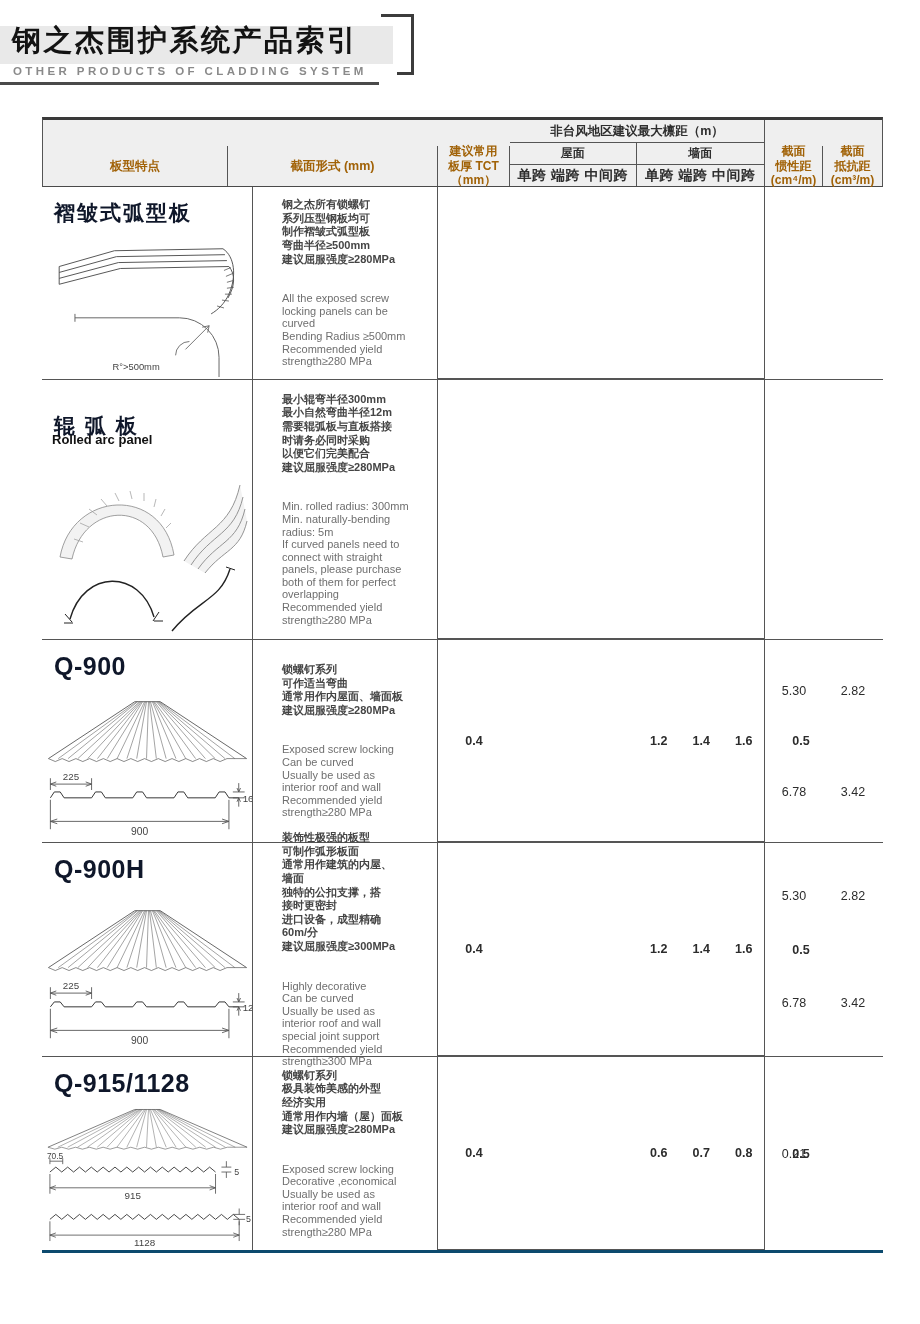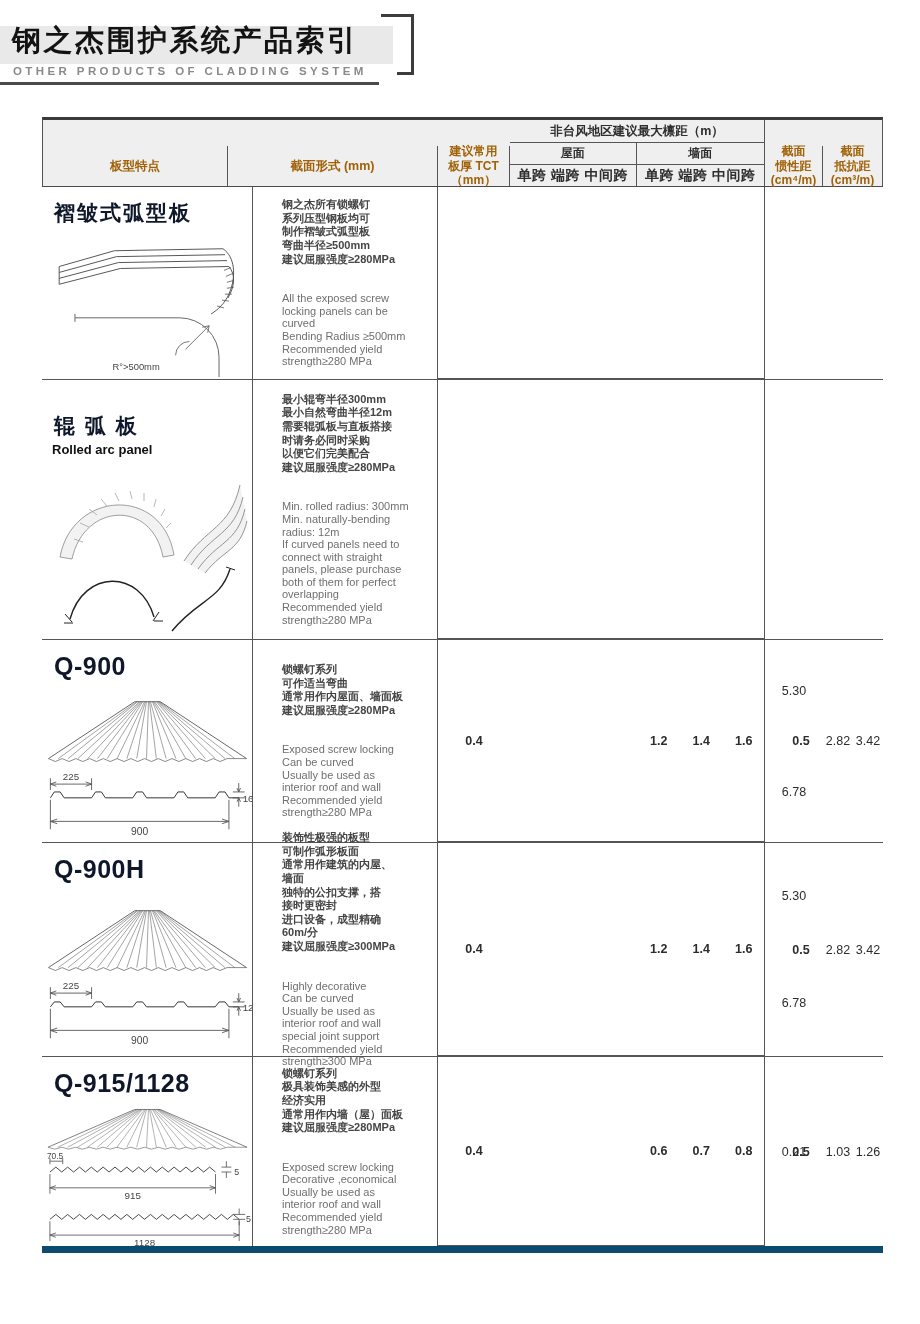--- a/index.html
+++ b/index.html
@@ -34,34 +34,34 @@
   .tg2 { height:22px; display:flex; border-bottom:1px solid #555; }
   .tg3 { flex:1; display:flex; }
   .tgcell { display:flex; align-items:center; justify-content:center; font-size:12px; font-weight:bold; }
   .tgc-roof { width:127px; border-right:1px solid #555; }
   .tgc-wall { width:128px; }
   .tg3 .tgcell { font-size:14px; letter-spacing:0.5px; }
   .th5 { width:58px; font-size:11px; line-height:13.5px; }
   .th6 { width:59px; font-size:11px; line-height:13.5px; border-right:none; }
 
   .prow { display:flex; border-bottom:1px solid #555; position:relative; }
-  .prow.last { border-bottom:7px solid #0c4a6e; }
+  .prow.last { border-bottom:3px solid #0c4a6e; }
   .c1 { width:211px; border-right:1px solid #555; position:relative; }
   .c2 { width:185px; border-right:1px solid #555; padding:10px 8px 10px 29px;
     display:flex; flex-direction:column; justify-content:center; gap:26px; }
   .fcn { white-space:pre-line; font-size:11px; line-height:13.6px; color:#454545; font-weight:600; }
   .fen { white-space:pre-line; font-size:11px; line-height:12.6px; color:#6f6f6f; }
   .cdata { width:327px; border-right:1px solid #555; display:flex; flex-direction:row;font-weight:bold; }
   .srow { flex:1; display:flex; align-items:center; }
   .srow.first { border-bottom:1px solid #555; }
   .sv { text-align:center; font-size:12.5px; color:#2c2c2c; }
   .sv.tct { width:72px; }
   .sv.sp { width:42.5px; }
   .c5 { width:58px; display:flex; flex-direction:column; }
-  .c6 { width:60px; display:flex; flex-direction:row;text-align:center; }
+  .c6 { width:60px; display:flex; flex-direction:column;text-align:center; }
   .hv { flex:1; display:flex; align-items:center; justify-content:center; font-size:12.5px; color:#2c2c2c; }
 
   .pname { position:absolute; left:12px; top:12px; font-size:25px; font-weight:700;
     letter-spacing:0.5px; color:#0f172a; white-space:nowrap; }
   .pname.cnbig { font-size:21px; letter-spacing:2px; }
   .pname-en { position:absolute; left:10px; font-size:13px; font-weight:bold; color:#111; }
   .dsvg { position:absolute; left:2px; }
   svg text { font-family:"Liberation Sans","DejaVu Sans",sans-serif; fill:#444; }
 </style>
 </head>
@@ -158,21 +158,21 @@
     </div>
     <div class="c6">
       <div class="hv"></div>
       <div class="hv"></div>
     </div>
   </div>
 
   <div class="prow" style="height:260px">
     <div class="c1">
       <div class="pname cnbig" style="top:32px">辊 弧 板</div>
-      <div class="pname-en" style="top:62px">Rolled arc panel</div>
+      <div class="pname-en" style="top:52px">Rolled arc panel</div>
       <svg class="dsvg" style="top:86px" width="205" height="170" viewBox="0 0 205 168">
         <path d="M16,90 C28,24 118,18 130,88 L119,90 C108,32 40,36 28,92 Z" fill="#f2f2f2" stroke="#888" stroke-width="0.8"></path>
         <g stroke="#999" stroke-width="0.7" fill="none">
           <path d="M30,72L39,75 M36,56L45,60 M45,42L53,48 M57,32L63,39 M71,26L75,34 M86,24L88,32 M100,26L100,34 M112,32L110,40 M121,42L117,49 M127,56L122,61"></path>
         </g>
         <path d="M140,94 C162,60 186,62 196,18 L203,54 C196,84 180,82 161,106 Z" fill="#f2f2f2" stroke="none"></path>
         <g stroke="#888" stroke-width="0.9" fill="none">
           <path d="M140,94 C162,60 186,62 196,18"></path>
           <path d="M147,98 C168,66 190,68 199,30"></path>
           <path d="M154,102 C174,74 193,76 201,42"></path>
@@ -188,21 +188,21 @@
     </div>
     <div class="c2">
       <div class="fcn">最小辊弯半径300mm
 最小自然弯曲半径12m
 需要辊弧板与直板搭接
 时请务必同时采购
 以便它们完美配合
 建议屈服强度≥280MPa</div>
       <div class="fen">Min. rolled radius: 300mm
 Min. naturally-bending
-radius: 12m
+radius: 5m
 If curved panels need to
 connect with straight
 panels, please purchase
 both of them for perfect
 overlapping
 Recommended yield
 strength≥280 MPa</div>
     </div>
     <div class="cdata">
       <div class="srow first">
@@ -428,19 +428,15 @@
         <div class="sv sp"></div>
         <div class="sv sp"></div>
         <div class="sv sp">1.0</div>
         <div class="sv sp">1.1</div>
         <div class="sv sp">1.2</div>
       </div>
     </div>
     <div class="c5">
       <div class="hv">0.21</div>
     </div>
-    <div class="c6">
-      <div class="hv">1.03</div>
-      <div class="hv">1.26</div>
-    </div>
   </div>
 
 </div>
 
 </body></html>

